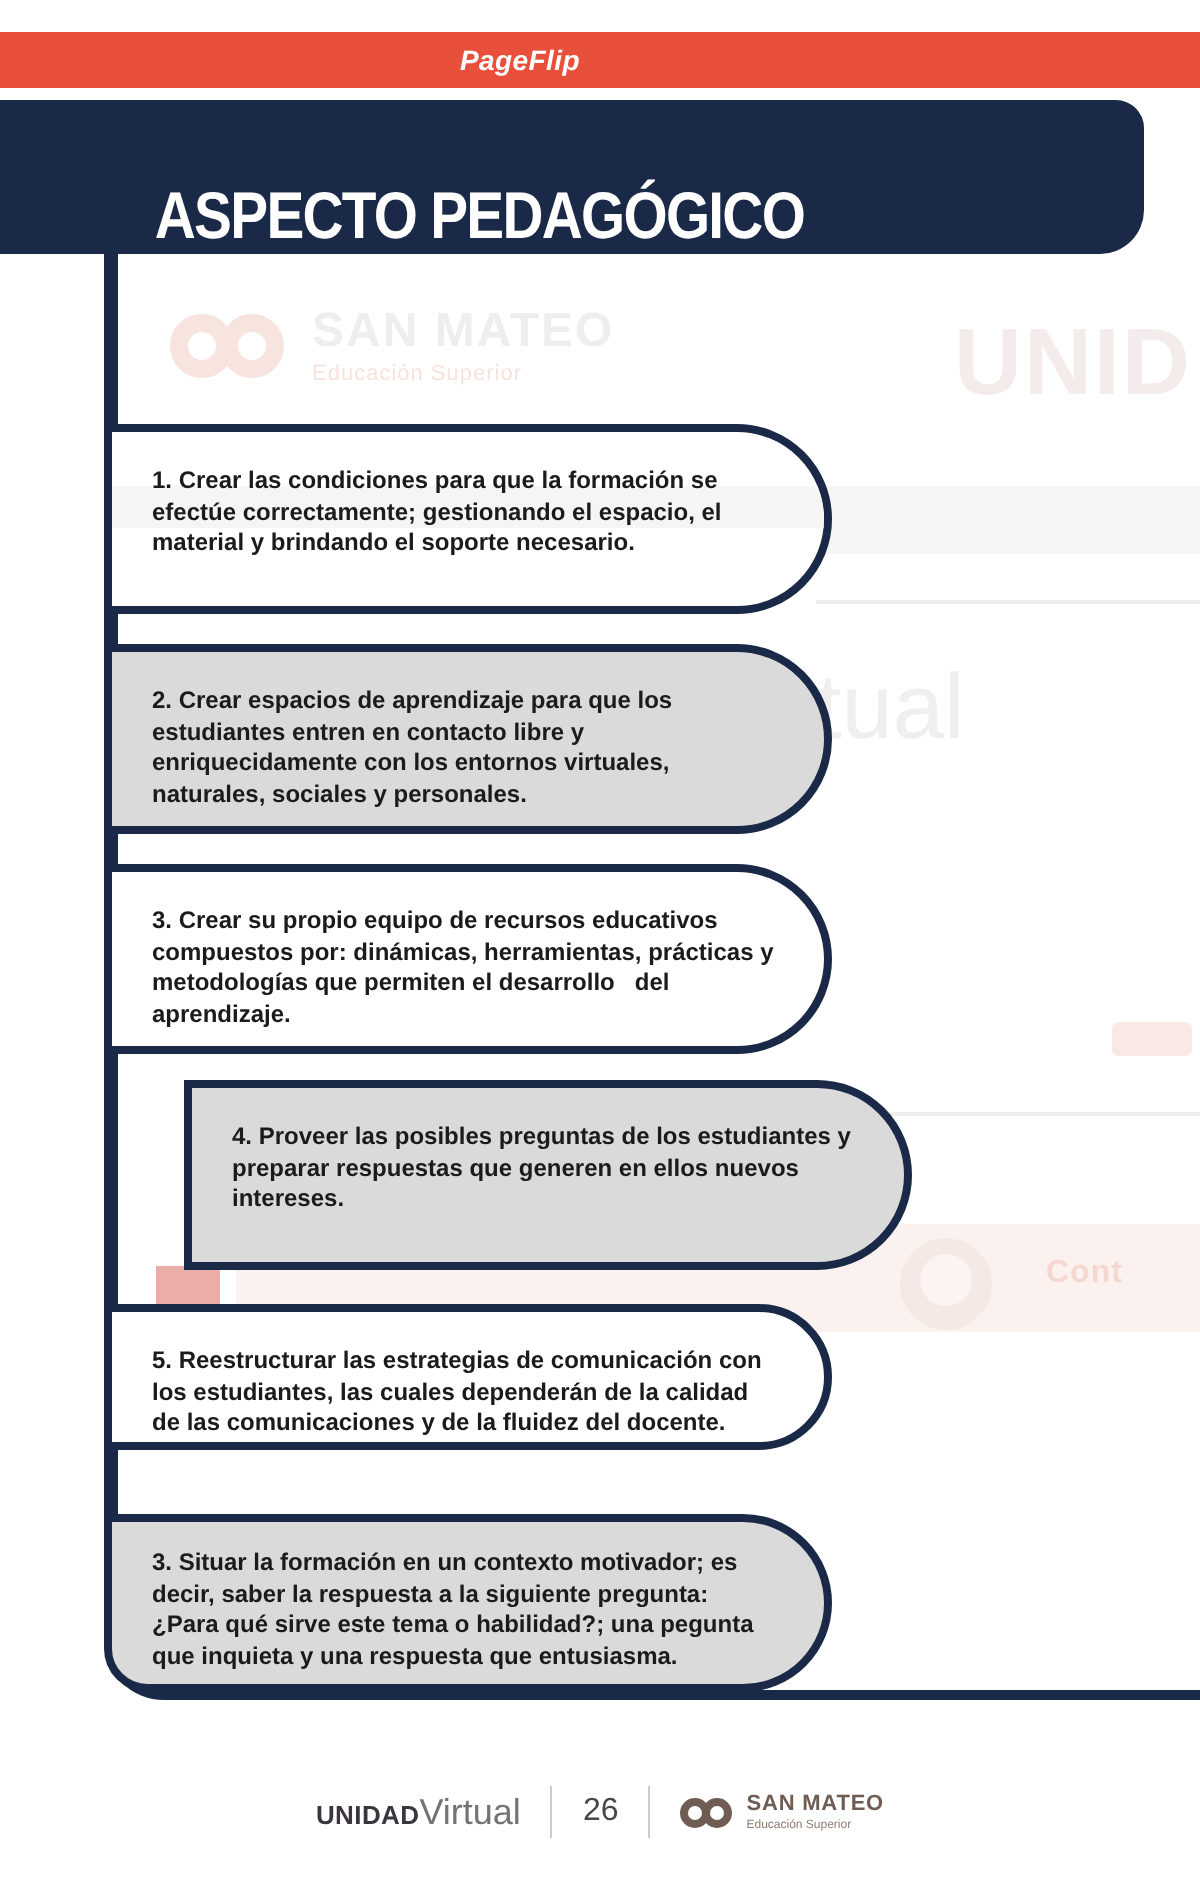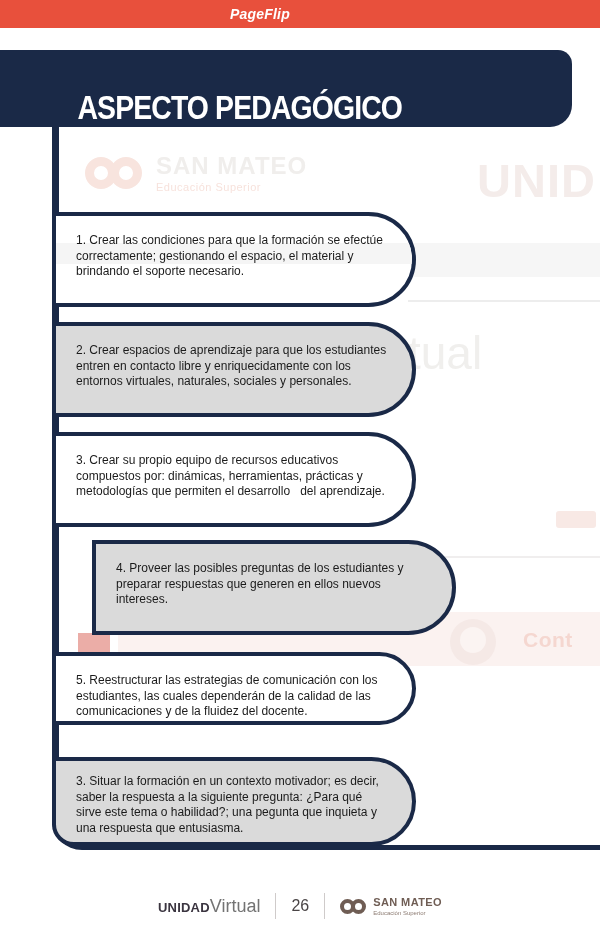--- a/index.html
+++ b/index.html
@@ -4,21 +4,21 @@
 <style>
   html,body{margin:0;padding:0;}
   body{
     width:600px;height:951px;position:relative;overflow:hidden;
     background:#ffffff;
     font-family:"Liberation Sans", sans-serif;
     -webkit-font-smoothing:antialiased;
   }
   
   .topbar{
-    position:absolute;top:0;left:0;width:600px;height:28px;
+    position:absolute;top:16px;left:0;width:600px;height:28px;
     background:#E8503C;z-index:6;
     display:flex;align-items:center;justify-content:center;
     padding-right:80px;box-sizing:border-box;
   }
   .topbar span{
     color:#ffffff;font-size:14px;font-weight:bold;font-style:italic;
     letter-spacing:.2px;
   }
   
   .title-band{
@@ -45,38 +45,38 @@
   .wm-stripe1{left:408px;top:243px;width:192px;height:34px;background:#F6F6F6;}
   .wm-line1{left:408px;top:300px;width:192px;height:2px;background:#EDEDED;}
   .wm-tual{left:408px;top:326px;font-size:46px;color:#F0EFED;font-weight:normal;}
   .wm-blob{left:556px;top:511px;width:40px;height:17px;background:#F8E9E5;border-radius:3px;}
   .wm-line2{left:408px;top:556px;width:192px;height:2px;background:#F0EEEE;}
   .wm-phone{left:430px;top:578px;font-size:17px;color:#EBDFDB;}
   .wm-banner{left:118px;top:612px;width:482px;height:54px;background:#FBF2F0;}
   .wm-redsq{left:78px;top:633px;width:32px;height:33px;background:rgba(211,74,60,.45);}
   .wm-avatar{left:450px;top:619px;width:46px;height:46px;border-radius:50%;background:#F5E9E6;}
   .wm-avatar::after{content:"";position:absolute;left:10px;top:8px;width:26px;height:26px;border-radius:50%;background:#FBF4F2;}
-  .wm-cont{left:523px;top:628px;font-size:21px;font-weight:bold;color:#F5D7D0;letter-spacing:.5px;}
+  .wm-cont{left:523px;top:628px;font-size:16px;font-weight:bold;color:#F5D7D0;letter-spacing:.5px;}
   
   .l-line{
     position:absolute;left:52px;top:127px;width:548px;height:723px;z-index:2;
     border-left:7px solid #1A2947;border-bottom:5px solid #1A2947;
     border-bottom-left-radius:30px;box-sizing:border-box;
   }
   
   .box{
     position:absolute;left:52px;width:364px;z-index:3;
     border:4px solid #1A2947;box-sizing:border-box;
     background:#ffffff;overflow:hidden;
   }
   .box.gray{background:#DADADA;}
   .box .txt{
     position:relative;z-index:2;display:block;
     padding:17px 24px 0 20px;
-    font-size:12px;font-weight:normal;line-height:15.6px;color:#1B1B1B;
+    font-size:12px;font-weight:bold;line-height:15.6px;color:#1B1B1B;
     white-space:pre-wrap;
   }
   .b1{top:212px;height:95px;border-radius:0 48px 48px 0;}
   .b2{top:322px;height:95px;border-radius:0 48px 48px 0;}
   .b3{top:432px;height:95px;border-radius:0 48px 48px 0;}
   .b4{top:540px;height:95px;border-radius:0 48px 48px 0;margin-left:40px;}
   .b5{top:652px;height:73px;border-radius:0 48px 48px 0;}
   .b6{top:757px;height:89px;border-radius:0 45px 45px 22px;}
   .b6 .txt{padding-top:13px;}
   .box-stripe{position:absolute;left:0;right:0;top:27px;height:21px;background:#F5F5F5;z-index:1;}

